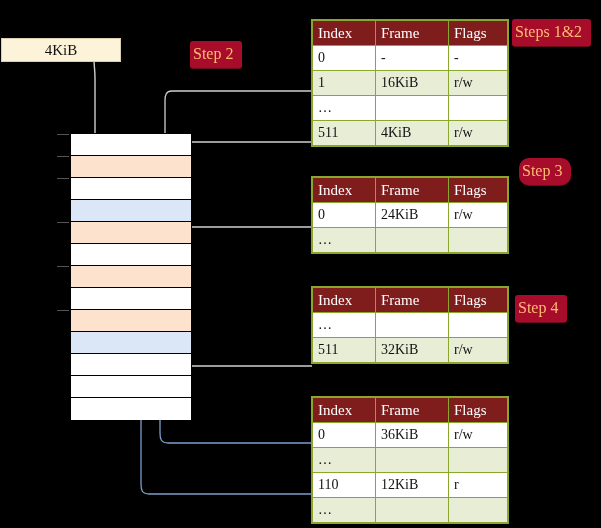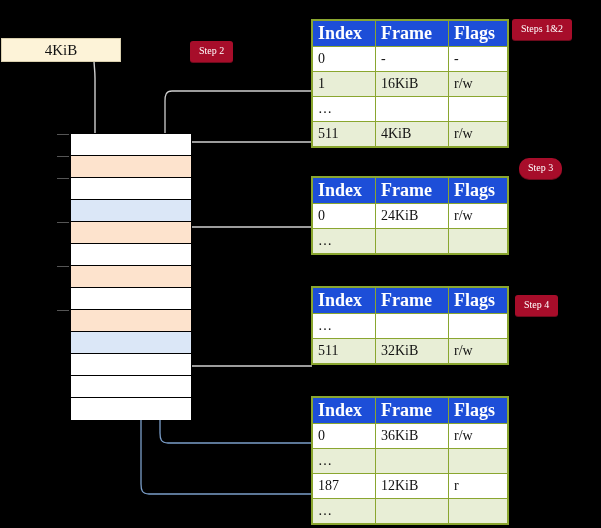--- a/index.html
+++ b/index.html
@@ -1,42 +1,42 @@
 <!DOCTYPE html>
 <html><head>
 <meta charset="utf-8">
 <style>
   html,body{margin:0;padding:0;background:#000;}
   body{width:601px;height:528px;position:relative;overflow:hidden;
        font-family:"Liberation Serif","DejaVu Serif",serif;}
   .stage{position:absolute;left:0;top:0;width:601px;height:528px;}
 
   
-  .badge{position:absolute;background:#a70d2a;color:#ffffff;
-         font-size:10px;line-height:1;padding:5px 9px 6px 9px;
+  .badge{position:absolute;background:#a70d2a;color:#fdba74;
+         font-size:16px;line-height:1;padding:5px 9px 6px 3px;
          border-radius:3px;white-space:nowrap;
          box-shadow:0 1px 0 #6d0a1c;}
   .badge.b-steps12{left:512px;top:19px;}
   .badge.b-step3 {left:519px;top:158px;border-radius:10px;}
   .badge.b-step4 {left:515px;top:264px;margin-top:31px;}
   .badge.b-step0 {left:190px;top:41px;}
 
   
   .vabox{position:absolute;left:1px;top:38px;width:118px;height:22px;
          background:#fdf3d8;border:1px solid #d9cfae;
          color:#111;font-size:15px;text-align:center;line-height:22px;}
 
   
   .ptable{position:absolute;border:1px solid #8aa62f;border-collapse:collapse;
           background:#fff;}
   .ptable table{border-collapse:collapse;}
   .ptable td,.ptable th{border:1px solid #8aa62f;font-size:14px;
           padding:2px 5px;height:20px;color:#111;text-align:left;
           font-weight:normal;}
-  .ptable th{background:#1d4ed8;color:#fff;font-weight:bold;font-size:18px;}
+  .ptable th{background:#7f1d1d;color:#fff;font-weight:normal;font-size:15px;}
   .c-idx{width:52px;}
   .c-frm{width:62px;}
   .c-flg{width:48px;}
   tr.alt td{background:#e8eed6;}
   tr.plain td{background:#fff;}
   .hl{background:#fbf7a3;}
   .t1{left:311px;top:19px;}
   .t2{left:311px;top:176px;}
   .t3{left:311px;top:286px;}
   .t4{left:311px;top:396px;}
@@ -218,21 +218,21 @@
         <td>0</td>
         <td>36KiB</td>
         <td>r/w</td>
       </tr>
       <tr class="alt">
         <td>…</td>
         <td></td>
         <td></td>
       </tr>
       <tr class="plain">
-        <td>187</td>
+        <td>110</td>
         <td>12KiB</td>
         <td>r</td>
       </tr>
       <tr class="alt">
         <td>…</td>
         <td></td>
         <td></td>
       </tr>
     </tbody>
       </table>

